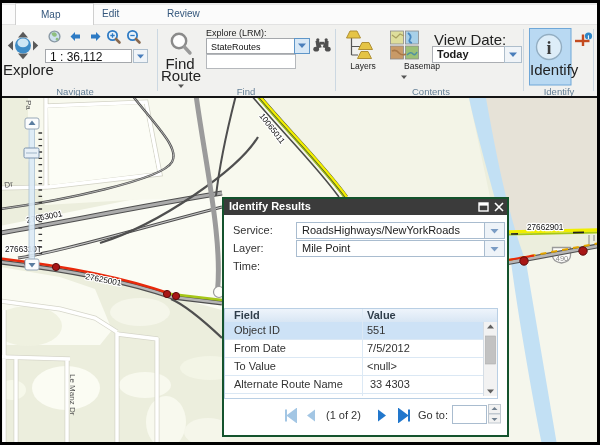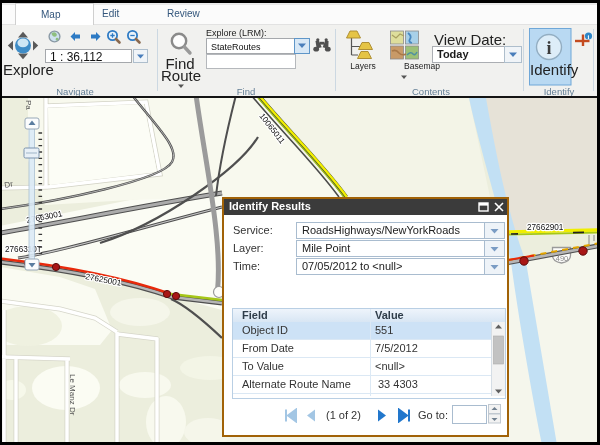--- a/index.html
+++ b/index.html
@@ -13,29 +13,29 @@
   #ribbon{position:absolute;left:0;top:22px;width:595px;height:71px;background:#f1f1ef;}
   .gsep{position:absolute;top:4px;height:62px;width:1px;background:#ccd8e2;}
   .glabel{position:absolute;top:60.5px;height:12px;font-size:9.5px;color:#647f95;text-align:center;}
   .rlabel{font-size:15px;color:#222;}
   #blackline{position:absolute;left:0;top:93px;width:595px;height:2.5px;background:#141414;}
   
   .combo{position:absolute;background:#fff;border:1px solid #abaeb3;}
   .combo .txt{position:absolute;left:4px;top:0;font-size:11px;color:#1a1a1a;white-space:nowrap;font-weight:bold;}
   .dbtn{position:absolute;background:#f0f4f8;border:1px solid #aebecc;}
   
-  #dlg{position:absolute;left:220px;top:194px;width:283px;height:236px;background:#fff;border:2px solid #a16207;}
+  #dlg{position:absolute;left:220px;top:194px;width:283px;height:236px;background:#fff;border:2px solid #14532d;}
   #dlgtitle{position:absolute;left:0;top:0;width:283px;height:16px;background:#3b3b3b;}
   #dlgtitle span{position:absolute;left:5px;top:1px;font-size:11px;font-weight:bold;color:#fff;}
   .dl{position:absolute;font-size:11px;color:#333;left:9px;}
   .dcombo{position:absolute;left:72px;width:207px;height:15px;border:1px solid #a9bccf;background:#fff;}
   .dcombo span{position:absolute;left:5px;top:1px;font-size:11px;color:#222;white-space:nowrap;}
   .dcombo .db{position:absolute;right:0;top:0;width:19px;height:15px;background:#eef3f8;border-left:1px solid #a9bccf;}
   
-  #tbl{position:absolute;left:8px;top:109px;width:272px;height:89px;border:1px solid #b9cfe4;background:#fff;}
+  #tbl{position:absolute;left:0;top:109px;width:272px;height:89px;border:1px solid #b9cfe4;background:#fff;}
   #tbl .hdr{position:absolute;left:0;top:0;width:272px;height:13px;background:linear-gradient(#eef4fb,#d8e6f4);border-bottom:1px solid #b9cfe4;}
   #tbl .hc{position:absolute;top:0;font-size:11px;font-weight:bold;color:#2f3d4a;}
   .trow{position:absolute;left:0;width:259px;height:17px;border-bottom:1px solid #dbe8f4;}
   .trow .c1{position:absolute;left:9px;top:2px;font-size:11px;color:#333;white-space:nowrap;}
   .trow .c2{position:absolute;left:142px;top:2px;font-size:11px;color:#333;white-space:nowrap;}
   #sbar{position:absolute;right:0;top:13px;width:13px;height:74px;background:#f2f2f2;border-left:1px solid #d5dde5;}
   
   .pgt{position:absolute;font-size:11px;color:#333;}
   #goto{position:absolute;left:228px;top:206px;width:33px;height:17px;border:1px solid #a9bccf;background:#fff;}
   #spin{position:absolute;left:264px;top:205px;width:13px;height:20px;}
@@ -302,26 +302,20 @@
     <div class="dl" style="top:43px;">Layer:</div>
     <div class="dl" style="top:61px;">Time:</div>
     <div class="dcombo" style="top:41px;">
         <span>Mile Point</span>
         <div class="db"><svg width="19" height="15">
             <path d="M5.5,6 L13.5,6 L9.5,10.5 Z" fill="#7a9cc4"></path>
           </svg></div>
       </div>
     <div class="dcombo" style="top:23px;">
         <span>RoadsHighways/NewYorkRoads</span>
-        <div class="db"><svg width="19" height="15">
-            <path d="M5.5,6 L13.5,6 L9.5,10.5 Z" fill="#7a9cc4"></path>
-          </svg></div>
-      </div>
-    <div class="dcombo" style="top:59px;">
-        <span>07/05/2012 to &lt;null&gt;</span>
         <div class="db"><svg width="19" height="15">
             <path d="M5.5,6 L13.5,6 L9.5,10.5 Z" fill="#7a9cc4"></path>
           </svg></div>
       </div>
     <div id="tbl">
       <div class="hdr">
           <div class="hc" style="left:9px;">Field</div>
           <div class="hc" style="left:142px;">Value</div>
         </div>
       <div class="trow" style="top:13px;background:#cde2f6;">

